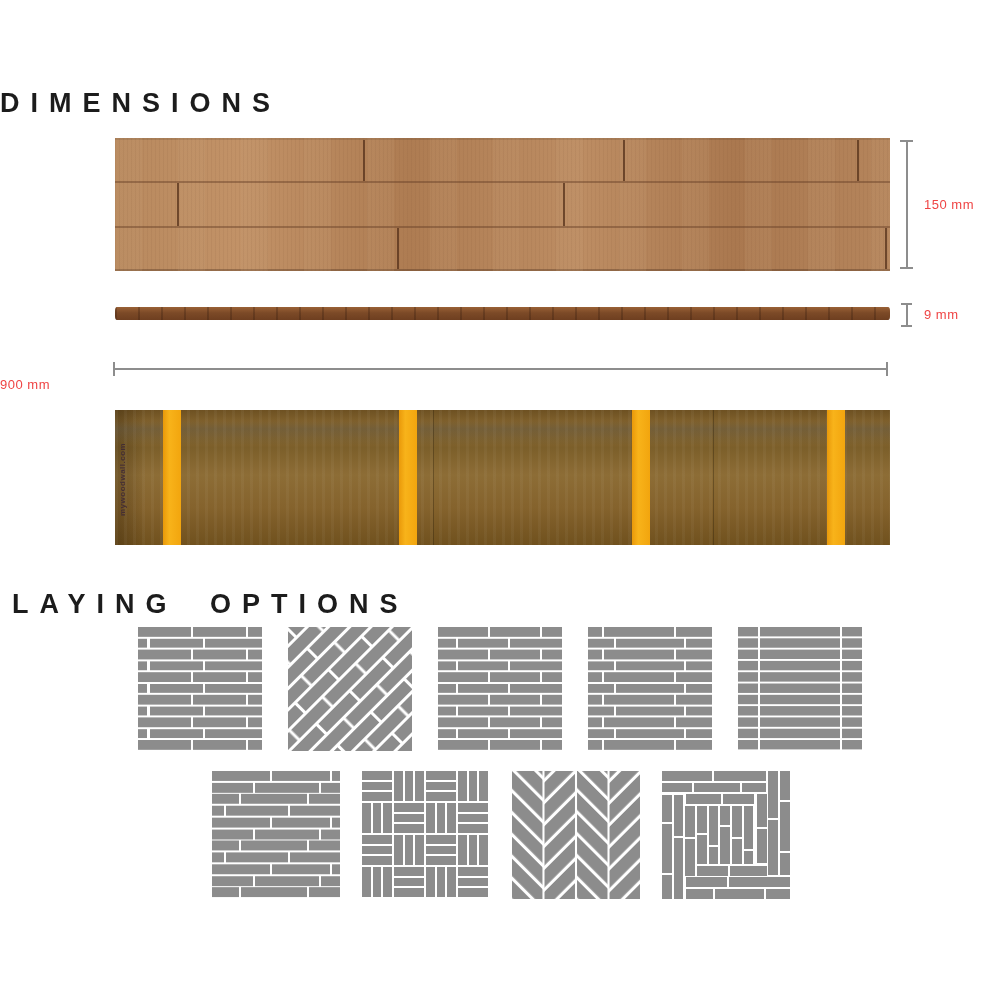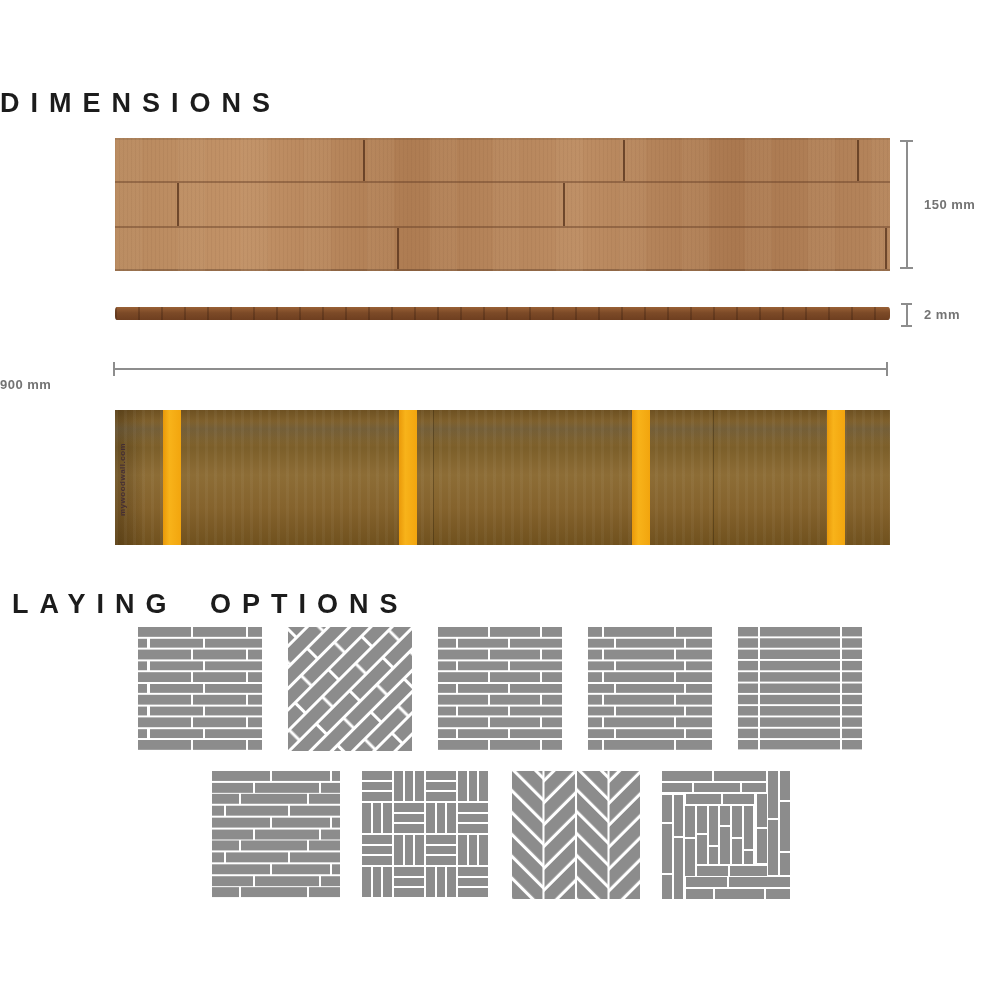--- a/index.html
+++ b/index.html
@@ -18,21 +18,21 @@
       repeating-linear-gradient(90deg, rgba(200,160,120,0.16) 0 27px, rgba(0,0,0,0) 27px 63px),
       linear-gradient(180deg, rgba(0,0,0,0.10) 0 2px, rgba(0,0,0,0) 2px),
       linear-gradient(0deg, rgba(60,35,20,0.32) 0 2px, rgba(0,0,0,0) 2px),
       linear-gradient(90deg,#b8895e,#c29267 16%,#ae7c52 38%,#bd8d63 60%,#aa784f 80%,#b5855c);
   }
   .row-sep{position:absolute;left:0;width:100%;height:2px;background:rgba(102,62,38,0.45);}
   .seam{position:absolute;width:2px;background:rgba(84,48,26,0.75);}
   
   .dim-line-v{position:absolute;width:2px;background:#8d8d8d;}
   .dim-cap-h{position:absolute;width:13px;height:2px;background:#8d8d8d;}
-  .dim-label{position:absolute;color:#737373;font-size:13px;font-weight:700;letter-spacing:0.5px;white-space:nowrap;}
+  .dim-label{position:absolute;color:#ef4444;font-size:13px;font-weight:400;letter-spacing:0.5px;white-space:nowrap;}
 
   
   #plank-side{position:absolute;left:115px;top:307px;width:775px;height:13px;
     background:
       repeating-linear-gradient(90deg, rgba(40,20,10,0.25) 0 2px, rgba(0,0,0,0) 2px 23px),
       linear-gradient(180deg,#9a6136 0%,#7c4a27 45%,#6e3f20 100%);
     border-radius:2px/4px;}
 
   
   .dim-line-h{position:absolute;height:2px;background:#8d8d8d;}
@@ -84,21 +84,21 @@
   <div class="dim-line-v" style="left:906px;top:141px;height:127px"></div>
   <div class="dim-cap-h" style="left:900px;top:140px"></div>
   <div class="dim-cap-h" style="left:900px;top:267px"></div>
   <div class="dim-label" style="left:924px;top:197px">150 mm</div>
 
   <div id="plank-side"></div>
 
   <div class="dim-line-v" style="left:906px;top:304px;height:22px"></div>
   <div class="dim-cap-h" style="left:901px;top:303px;width:11px"></div>
   <div class="dim-cap-h" style="left:901px;top:325px;width:11px"></div>
-  <div class="dim-label" style="left:924px;top:307px">2 mm</div>
+  <div class="dim-label" style="left:924px;top:307px">9 mm</div>
 
   <div class="dim-line-h" style="left:114px;top:368px;width:773px"></div>
   <div class="dim-cap-v" style="left:113px;top:362px"></div>
   <div class="dim-cap-v" style="left:886px;top:362px"></div>
   <div class="dim-label" style="left:0;top:377px;width:1000px;">900 mm</div>
 
   <div id="plank-back">
     <div class="back-seam" style="left:318px"></div>
     <div class="back-seam" style="left:598px"></div>
     <div class="tape" style="left:48px"></div>

